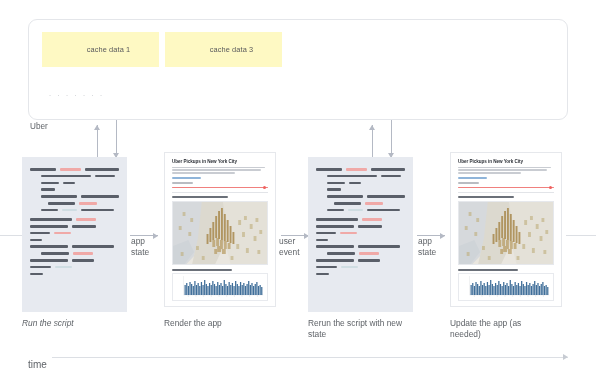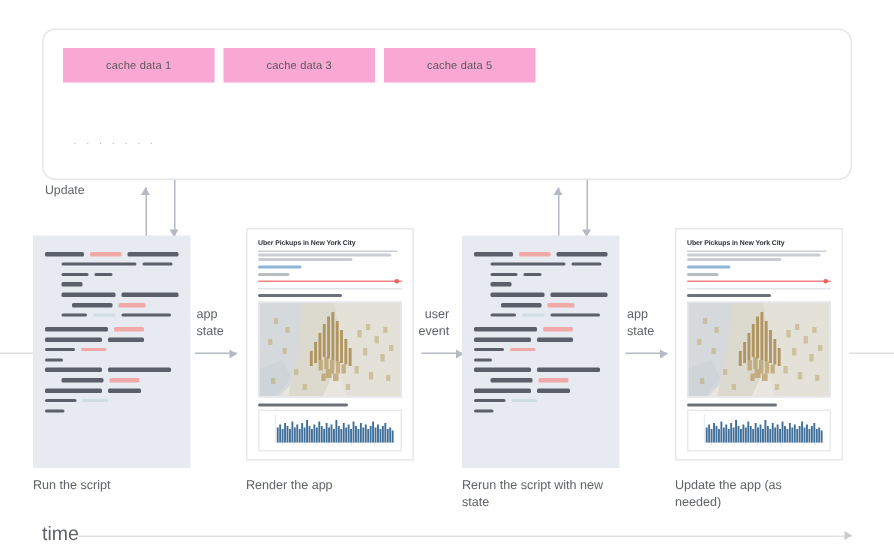--- a/index.html
+++ b/index.html
@@ -37,29 +37,30 @@
     flex-direction: column;
     gap: 9px;
   }
   .cache-row {
     display: flex;
     gap: 6px;
     height: 35px;
   }
   .cache-chip {
     flex: 0 0 101px;
-    height: 23px;
-    background: #f9a8d4;
+    height: 35px;
+    background: #fef9c3;
     display: flex;
     align-items: center;
     justify-content: center;
     font-size: 7.4px;
     color: #58595b;
     letter-spacing: .1px;
     white-space: nowrap;
+    padding-left: 16px;
   }
   .cache-dots {
     flex: 0 0 101px;
     height: 35px;
     display: flex;
     align-items: center;
     justify-content: flex-start;
     padding-left: 7px;
     box-sizing: border-box;
     font-size: 7.4px;
@@ -247,28 +248,29 @@
     width: 0; height: 0;
     border-top: 3.5px solid transparent;
     border-bottom: 3.5px solid transparent;
     border-left: 5px solid #b4b9c4;
   }
   .flow-label {
     position: absolute;
     font-size: 8.4px;
     line-height: 10.5px;
     color: #5f6368;
+    margin-top: 32px;
   }
 
   
   #time-label {
     position: absolute;
     left: 28px;
-    top: 348px;
-    font-size: 13px;
+    top: 359px;
+    font-size: 10px;
     color: #5f6368;
   }
   #time-axis {
     position: absolute;
     left: 52px;
     top: 353px;
     width: 516px;
     height: 8px;
   }
   #time-axis .shaft {
@@ -294,30 +296,29 @@
 </style>
 </head>
 <body>
 
 <div id="cache-panel">
   <div id="cache-grid">
 
     <div class="cache-row">
       <div class="cache-chip">cache data 1</div>
       <div class="cache-chip">cache data 3</div>
-      <div class="cache-chip">cache data 5</div>
     </div>
 
     <div class="cache-row">
       <div class="cache-dots">. . . . . . .</div>
     </div>
 
   </div>
 </div>
-<div id="cache-label">Update</div>
+<div id="cache-label">Uber</div>
 
 <div class="v-arrow up" style="left:93px; top:125px; height:33px;">
   <div class="shaft"></div>
     <div class="head"></div>
 </div>
 <div class="v-arrow down" style="left:112px; top:120px; height:38px;">
   <div class="shaft"></div>
     <div class="head"></div>
 </div>
 
@@ -391,21 +392,21 @@
       <span class="cl" style="width:22px"></span>
     </div>
   <div class="code-line-row">
       <span class="cl" style="width:21px"></span>
       <span class="cl blue" style="width:17px"></span>
     </div>
   <div class="code-line-row">
       <span class="cl" style="width:13px"></span>
     </div>
 </div>
-<div class="panel-label" style="left:22px; top:318px; width:110px;">Run the script</div>
+<div class="panel-label" style="left:22px; top:318px; width:110px;font-style:italic;">Run the script</div>
 
 <div class="h-arrow" style="left:130px; top:231px; width:28px;">
   <div class="shaft"></div>
     <div class="head"></div>
 </div>
 <div class="flow-label" style="left:131px; top:204px;">
   <div>app</div>
   <div>state</div>
 </div>
 
@@ -544,21 +545,21 @@
       </g>
     </svg>
   </div>
 </div>
 <div class="panel-label" style="left:164px; top:318px; width:120px;">Render the app</div>
 
 <div class="h-arrow" style="left:281px; top:231px; width:28px;">
   <div class="shaft"></div>
     <div class="head"></div>
 </div>
-<div class="flow-label" style="left:279px; top:204px;text-align:right;">
+<div class="flow-label" style="left:279px; top:204px;">
   <div>user</div>
   <div>event</div>
 </div>
 
 <div class="script-panel" style="left:308px; top:157px;">
   <div class="code-line-row">
       <span class="cl" style="width:27px"></span>
       <span class="cl pink" style="width:22px"></span>
       <span class="cl" style="width:35px"></span>
     </div>

